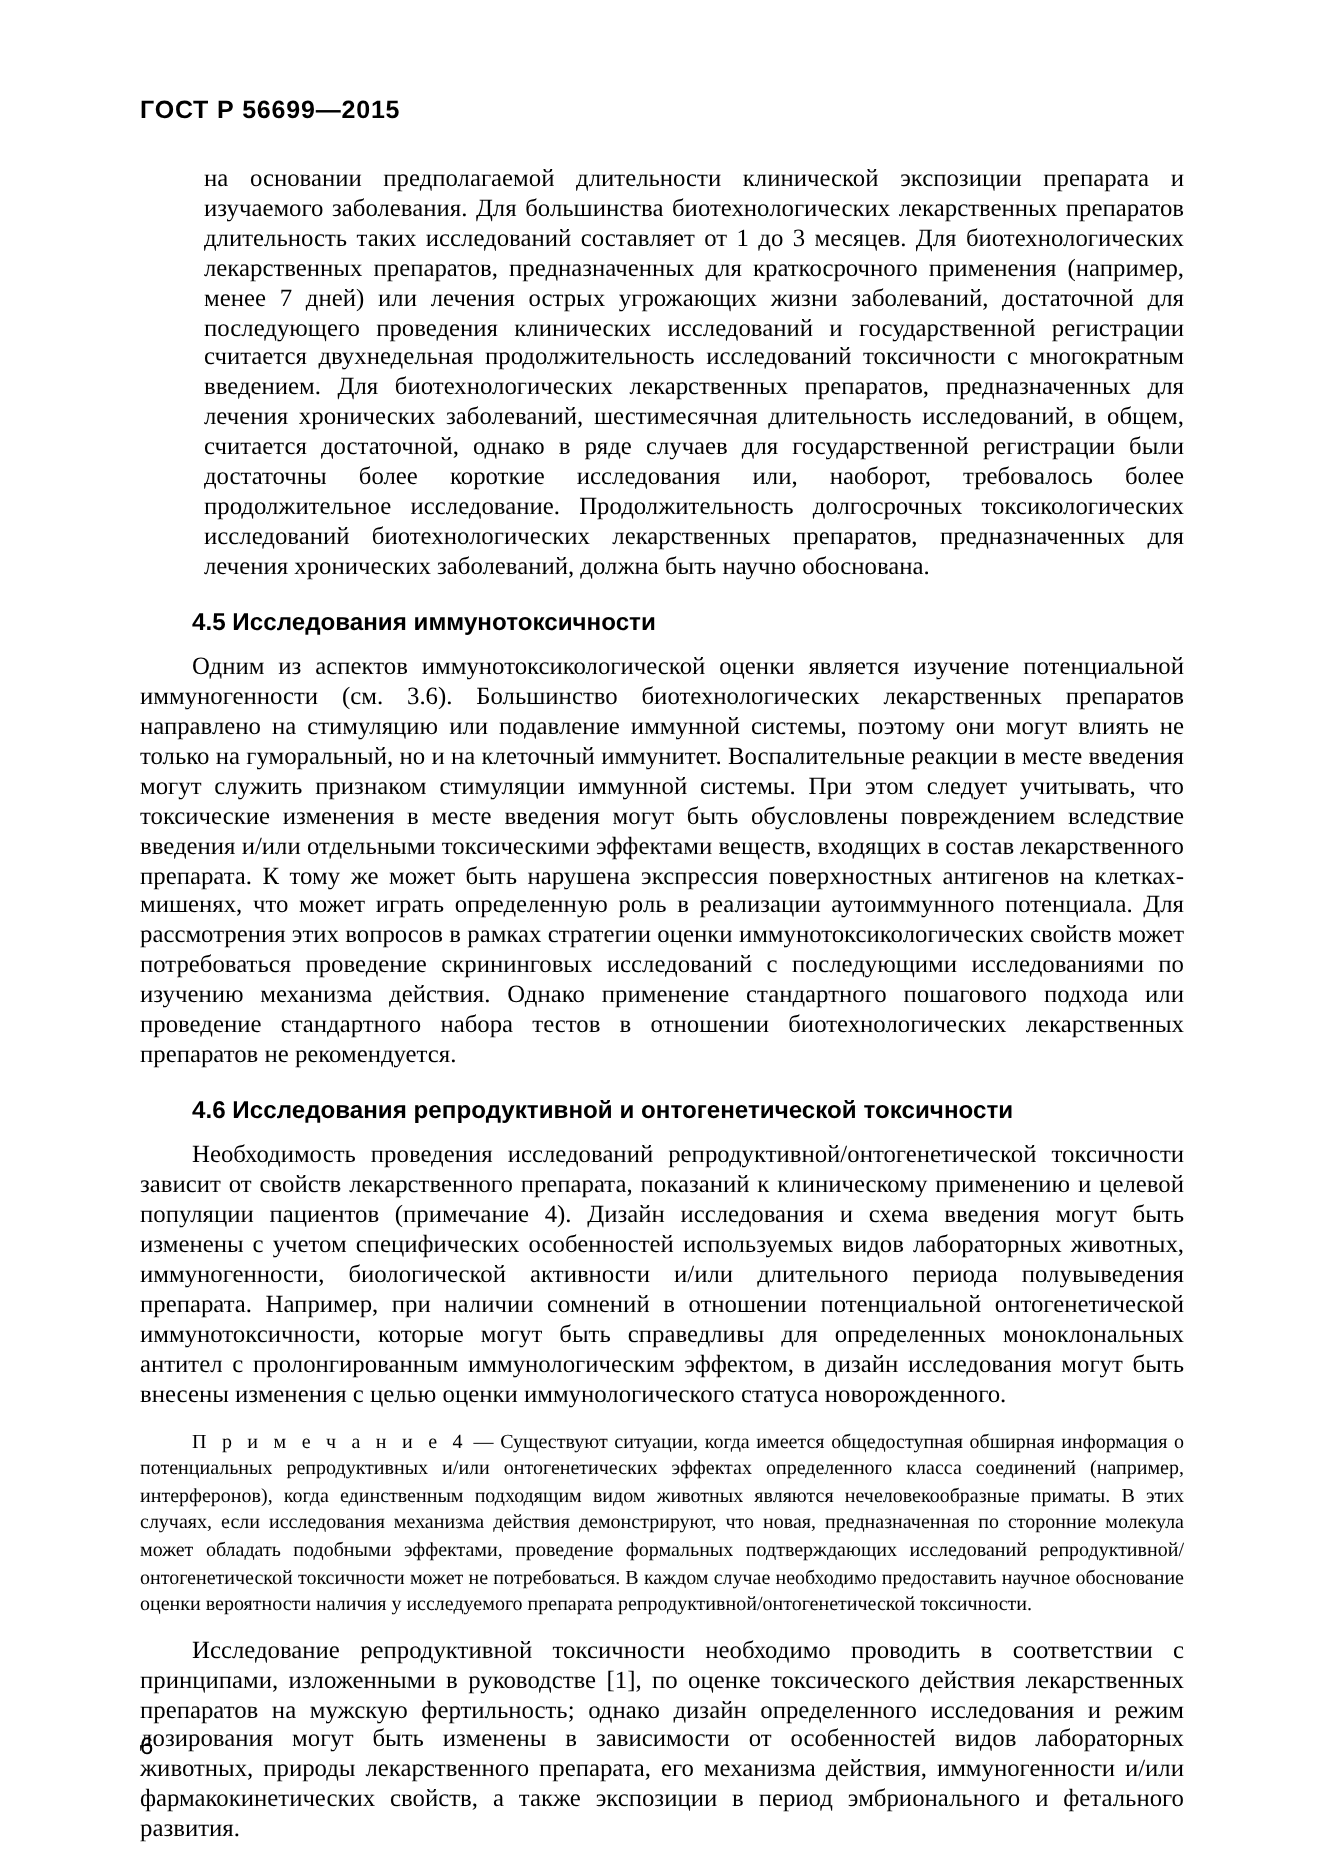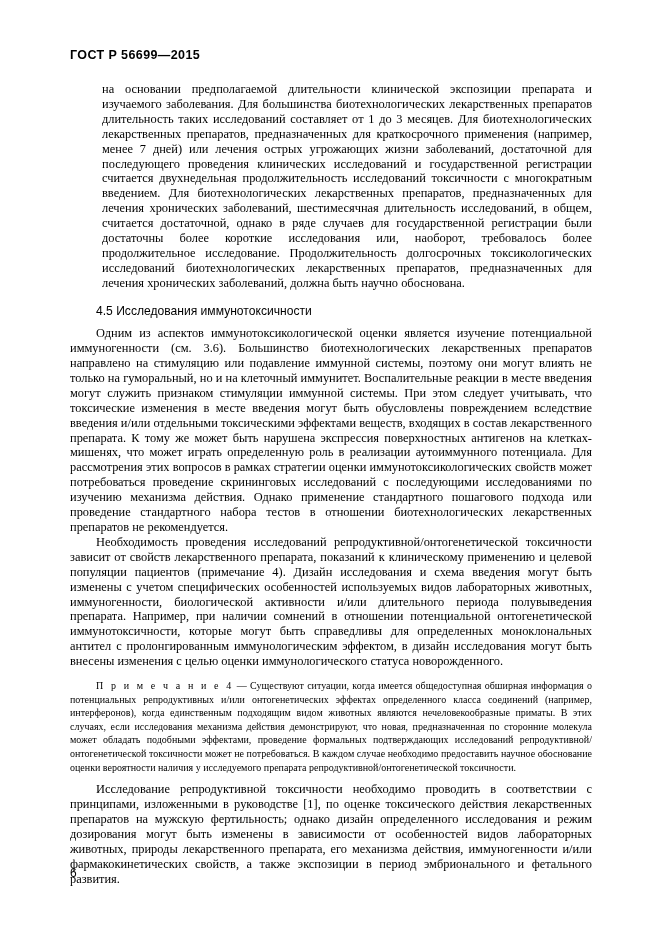--- a/index.html
+++ b/index.html
@@ -47,21 +47,21 @@
     text-indent: 26px;
     hyphens: auto;
   }
   p.no-indent {
     text-indent: 0;
     margin-left: 32px;
   }
   h2.section-title {
     font-family: "Liberation Sans", sans-serif;
     font-size: 12.1px;
-    font-weight: normal;
+    font-weight: bold;
     margin: 13px 0 8px 0;
     text-indent: 26px;
     line-height: 14.5px;
   }
   p.note {
     margin: 10px 0 0 0;
     font-size: 10px;
     line-height: 13.6px;
     text-align: justify;
     text-indent: 26px;
@@ -87,20 +87,21 @@
   <div class="header">ГОСТ Р 56699—2015</div>
 
   <div class="content">
 
     <p class="body-text no-indent">на основании предполагаемой длительности клинической экспозиции препарата и изучаемого заболевания. Для большинства биотехнологических лекарственных препаратов длительность таких исследований составляет от 1 до 3 месяцев. Для биотехнологических лекарственных препаратов, предназначенных для краткосрочного применения (например, менее 7 дней) или лечения острых угрожающих жизни заболеваний, достаточной для последующего проведения клинических исследований и государственной регистрации считается двухнедельная продолжительность исследований токсичности с многократным введением. Для биотехнологических лекарственных препаратов, предназначенных для лечения хронических заболеваний, шестимесячная длительность исследований, в общем, считается достаточной, однако в ряде случаев для государственной регистрации были достаточны более короткие исследования или, наоборот, требовалось более продолжительное исследование. Продолжительность долгосрочных токсикологических исследований биотехнологических лекарственных препаратов, предназначенных для лечения хронических заболеваний, должна быть научно обоснована.</p>
 
     <h2 class="section-title">4.5 Исследования иммунотоксичности</h2>
 
     <p class="body-text">Одним из аспектов иммунотоксикологической оценки является изучение потенциальной иммуногенности (см. 3.6). Большинство биотехнологических лекарственных препаратов направлено на стимуляцию или подавление иммунной системы, поэтому они могут влиять не только на гуморальный, но и на клеточный иммунитет. Воспалительные реакции в месте введения могут служить признаком стимуляции иммунной системы. При этом следует учитывать, что токсические изменения в месте введения могут быть обусловлены повреждением вследствие введения и/или отдельными токсическими эффектами веществ, входящих в состав лекарственного препарата. К тому же может быть нарушена экспрессия поверхностных антигенов на клетках-мишенях, что может играть определенную роль в реализации аутоиммунного потенциала. Для рассмотрения этих вопросов в рамках стратегии оценки иммунотоксикологических свойств может потребоваться проведение скрининговых исследований с последующими исследованиями по изучению механизма действия. Однако применение стандартного пошагового подхода или проведение стандартного набора тестов в отношении биотехнологических лекарственных препаратов не рекомендуется.</p>
 
+    <h2 class="section-title">4.6 Исследования репродуктивной и онтогенетической токсичности</h2>
 
     <p class="body-text">Необходимость проведения исследований репродуктивной/онтогенетической токсичности зависит от свойств лекарственного препарата, показаний к клиническому применению и целевой популяции пациентов (примечание 4). Дизайн исследования и схема введения могут быть изменены с учетом специфических особенностей используемых видов лабораторных животных, иммуногенности, биологической активности и/или длительного периода полувыведения препарата. Например, при наличии сомнений в отношении потенциальной онтогенетической иммунотоксичности, которые могут быть справедливы для определенных моноклональных антител с пролонгированным иммунологическим эффектом, в дизайн исследования могут быть внесены изменения с целью оценки иммунологического статуса новорожденного.</p>
 
     <p class="note"><span class="note-label">П р и м е ч а н и е  4</span><span> — Существуют ситуации, когда имеется общедоступная обширная информация о потенциальных репродуктивных и/или онтогенетических эффектах определенного класса соединений (например, интерферонов), когда единственным подходящим видом животных являются нечеловекообразные приматы. В этих случаях, если исследования механизма действия демонстрируют, что новая, предназначенная по сторонние молекула может обладать подобными эффектами, проведение формальных подтверждающих исследований репродуктивной/онтогенетической токсичности может не потребоваться. В каждом случае необходимо предоставить научное обоснование оценки вероятности наличия у исследуемого препарата репродуктивной/онтогенетической токсичности.</span></p>
 
     <div class="spacer-sm"></div>
 
     <p class="body-text">Исследование репродуктивной токсичности необходимо проводить в соответствии с принципами, изложенными в руководстве [1], по оценке токсического действия лекарственных препаратов на мужскую фертильность; однако дизайн определенного исследования и режим дозирования могут быть изменены в зависимости от особенностей видов лабораторных животных, природы лекарственного препарата, его механизма действия, иммуногенности и/или фармакокинетических свойств, а также экспозиции в период эмбрионального и фетального развития.</p>
 
   </div>

